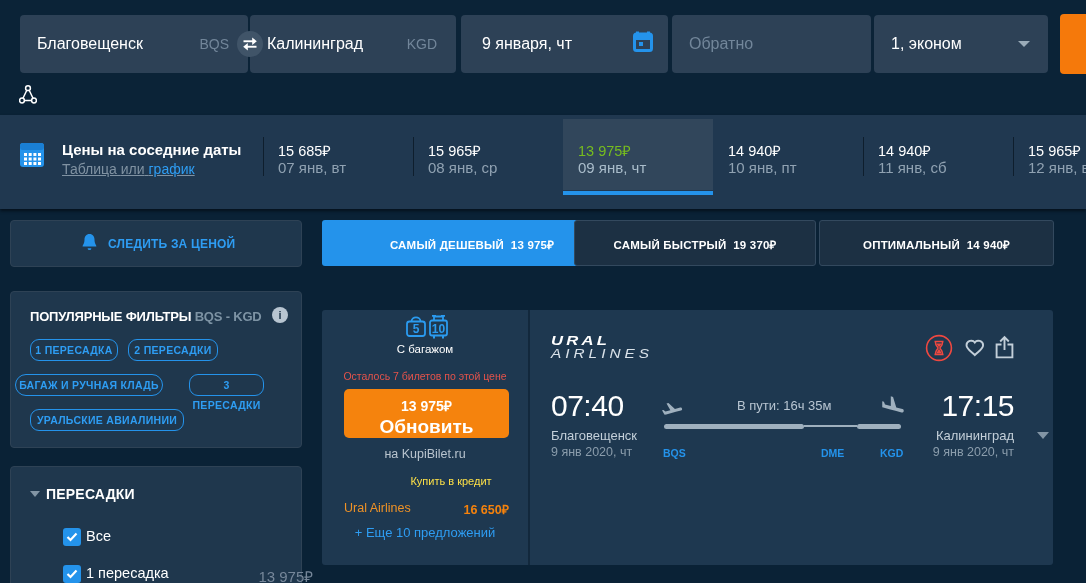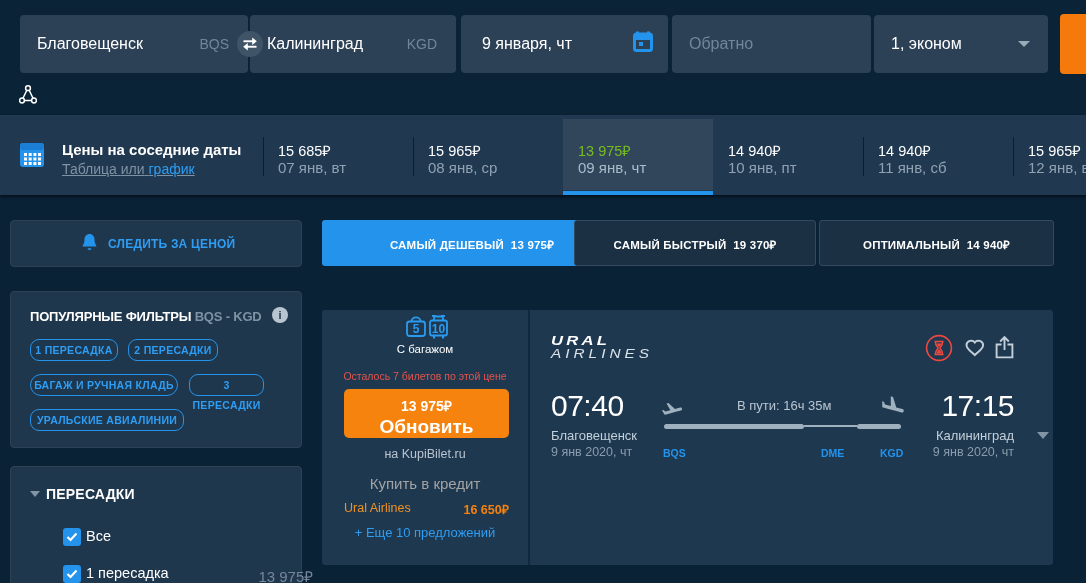--- a/index.html
+++ b/index.html
@@ -9,21 +9,21 @@
   
   #header { position:absolute; left:0; top:0; width:1086px; height:115px; background:#0b2337; }
   .fld { position:absolute; top:15px; height:58px; background:#2d4156; border-radius:4px; }
   .fld .city { position:absolute; left:17px; top:20px; font-size:16px; color:#fff; }
   .fld .iata { position:absolute; right:19px; top:21px; font-size:14px; color:#72869a; }
   #swap { position:absolute; left:237px; top:31px; width:26px; height:26px; border-radius:50%; background:#405468; }
   #routeicon { position:absolute; left:19px; top:85px; }
   #routetext { position:absolute; left:43px; top:86px; font-size:15.5px; color:#fff; }
 
   
-  #strip { position:absolute; left:0; top:115px; width:1086px; height:80px; background:#203850; box-shadow:0 2px 3px rgba(0,5,10,.6); }
+  #strip { position:absolute; left:0; top:115px; width:1086px; height:94px; background:#203850; box-shadow:0 2px 3px rgba(0,5,10,.6); }
   #strip .title1 { position:absolute; left:62px; top:26px; font-size:15px; font-weight:bold; color:#fff; }
   #strip .title2 { position:absolute; left:62px; top:46px; font-size:14px; color:#8092a2;text-decoration:underline; }
   .cell { position:absolute; top:0px; width:150px; height:80px; }
   .cell .p { position:absolute; left:15px; top:25px; font-size:14.5px; color:#fff; }
   .cell .d { position:absolute; left:15px; top:44px; font-size:15px; color:#90a2b2; }
   .cell .vline { position:absolute; left:0; top:22px; width:1px; height:39px; background:#0e1e2d; }
   #selcell { position:absolute; left:563px; top:4px; width:150px; height:71px; background:#31465b; }
   #selbar { position:absolute; left:563px; top:76px; width:150px; height:4px; background:#2493eb; }
 
   
@@ -55,21 +55,21 @@
   #card { position:absolute; left:322px; top:310px; width:731px; height:255px; background:#1e3850; border-radius:3px; }
   #carddiv { position:absolute; left:206px; top:0; width:2px; height:255px; background:#12283c; }
   .lc { position:absolute; left:0; width:206px; text-align:center; }
   #bagicons { top:5px; }
   #bagtxt { top:33px; font-size:11.5px; color:#fff; }
   #redtxt { top:60px; font-size:10.5px; color:#e4534b; }
   #buybtn { position:absolute; left:22px; top:79px; width:165px; height:49px; background:#f5830d; border-radius:5px; text-align:center; color:#fff; }
   #buybtn .l1 { margin-top:7px; font-size:14px; font-weight:bold; }
   #buybtn .l2 { font-size:19px; font-weight:bold; margin-top:1px; }
   #agent { top:137px; font-size:12.5px; color:#b9c4ce; }
-  #credit { top:165px; font-size:15px; color:#a3a3a3; }
+  #credit { top:165px; font-size:11px; color:#fde047;margin-left:26px; }
   #ural-row { position:absolute; left:22px; top:191px; width:165px; height:16px; }
   #ural-row .n { position:absolute; left:0; top:0; font-size:12.5px; color:#ef9226; }
   #ural-row .v { position:absolute; right:0; top:0; font-size:12.5px; font-weight:bold; color:#f5820c; }
   #more { top:215px; font-size:13px; color:#2e9df3; }
 
   #logo1 { position:absolute; left:229px; top:23px; font-size:13px; font-weight:bold; font-style:italic; letter-spacing:2.5px; color:#fff; transform:scaleX(1.28); transform-origin:0 0; }
   #logo2 { position:absolute; left:229px; top:36px; font-size:13px; font-style:italic; letter-spacing:3.4px; color:#dbe3ea; transform:scaleX(1.18); transform-origin:0 0; }
   #ticons { position:absolute; left:603px; top:24px; }
   .dep { left:229px; text-align:left; }
   .arr { right:39px; text-align:right; }
@@ -189,21 +189,21 @@
     <path d="M6.6 15.2 a1.9 1.9 0 0 0 3.8 0 Z" fill="#2493eb"></path>
   </svg>
   <span>СЛЕДИТЬ ЗА ЦЕНОЙ</span>
 </div>
 
 <div class="panel" id="filters">
   <div class="hd">ПОПУЛЯРНЫЕ ФИЛЬТРЫ <span>BQS - KGD</span></div>
   <div id="info">i</div>
   <div class="chip" style="left:19px; top:47px; width:88px;">1 ПЕРЕСАДКА</div>
   <div class="chip" style="left:117px; top:47px; width:90px;">2 ПЕРЕСАДКИ</div>
-  <div class="chip" style="left:19px; top:82px; width:148px;border-radius:11px;">БАГАЖ И РУЧНАЯ КЛАДЬ</div>
+  <div class="chip" style="left:4px; top:82px; width:148px;border-radius:11px;">БАГАЖ И РУЧНАЯ КЛАДЬ</div>
   <div class="chip" style="left:178px; top:82px; width:75px;">3 ПЕРЕСАДКИ</div>
   <div class="chip" style="left:19px; top:117px; width:154px;">УРАЛЬСКИЕ АВИАЛИНИИ</div>
 </div>
 
 <div class="panel" id="transfers">
   <div class="tri"></div>
   <div class="hd">ПЕРЕСАДКИ</div>
   <div class="cbrow" style="top:61px;">
     <div class="cb">
         <svg width="12" height="10" viewBox="0 0 12 10">

